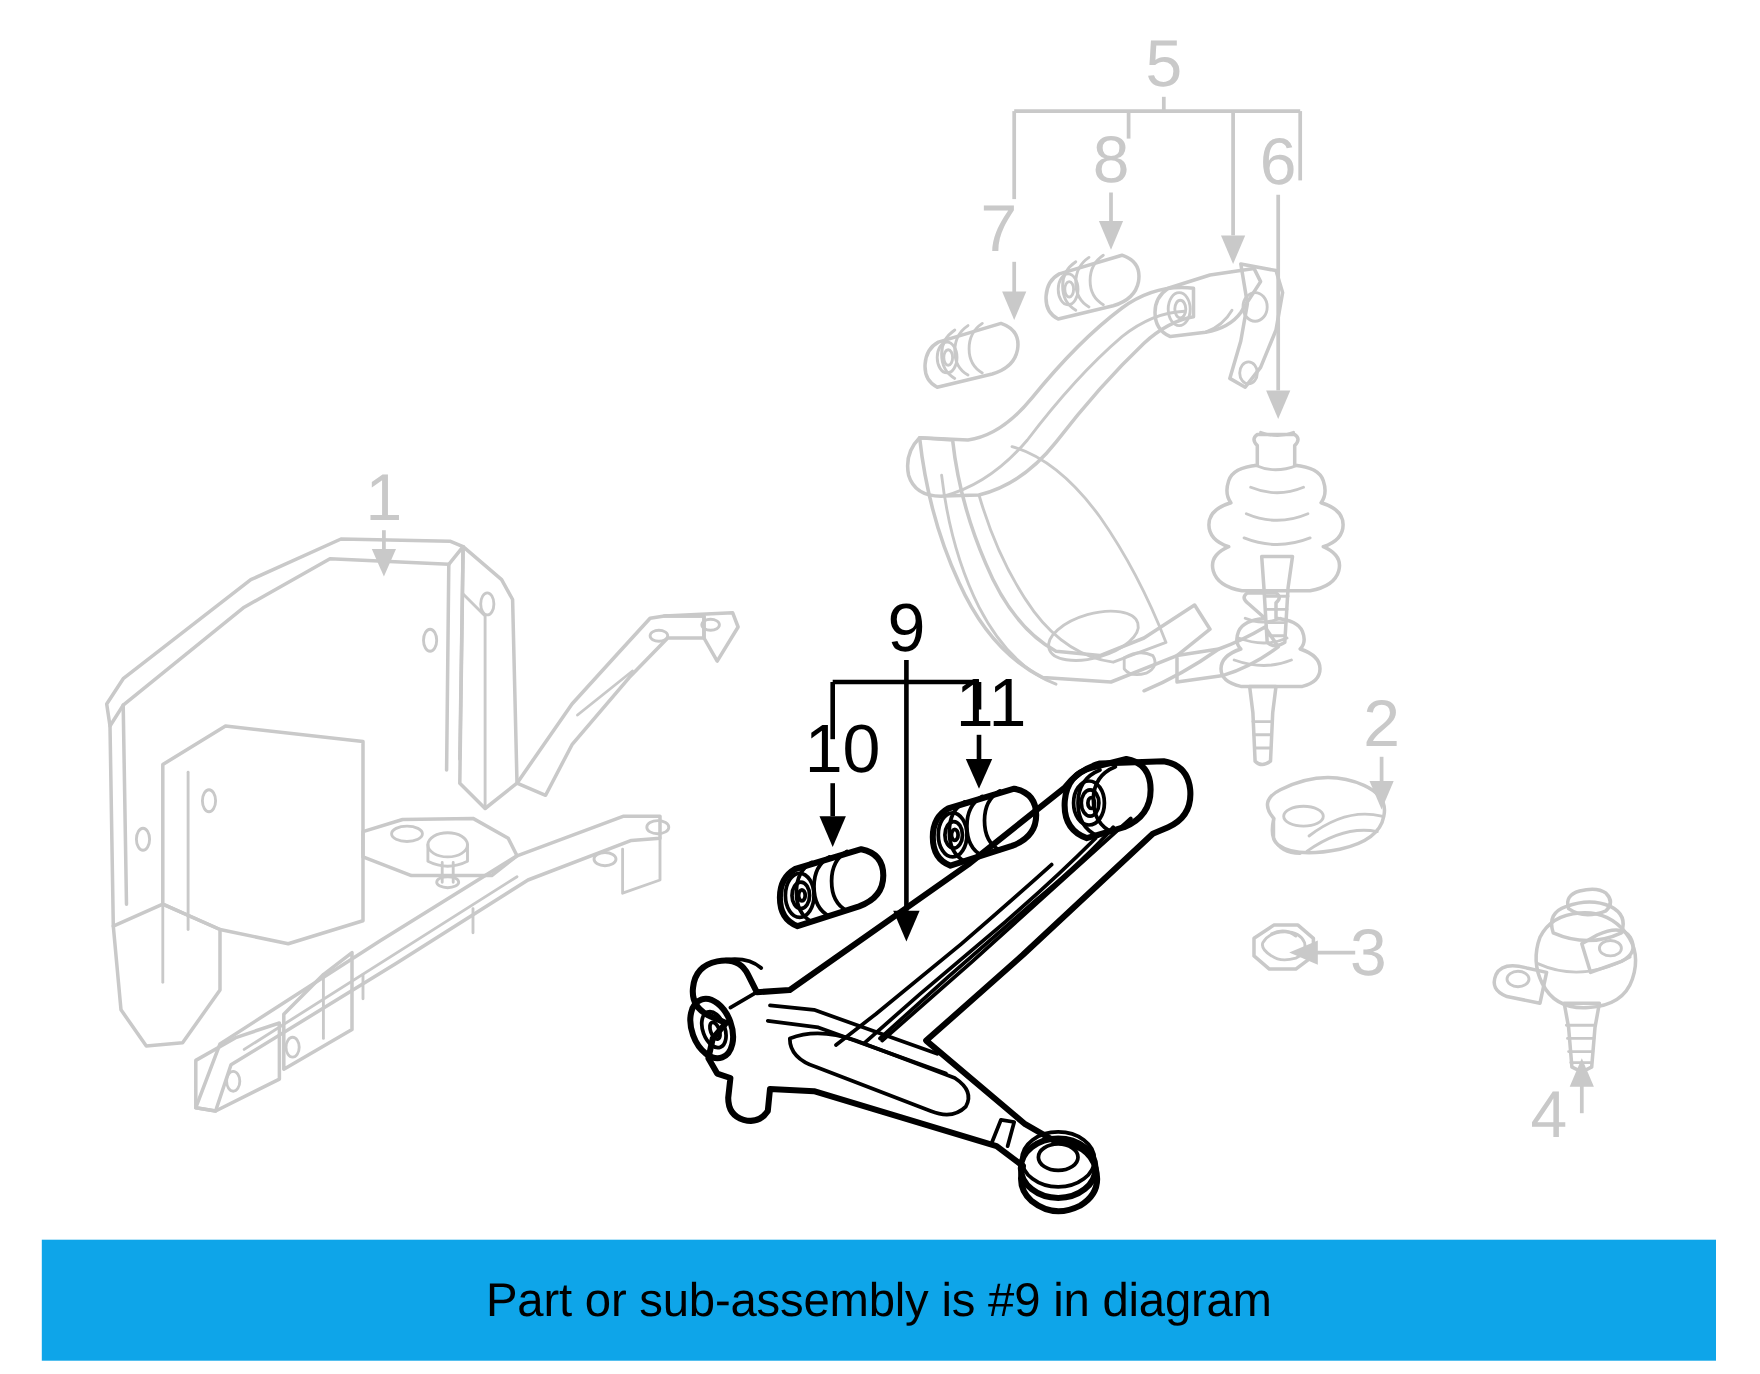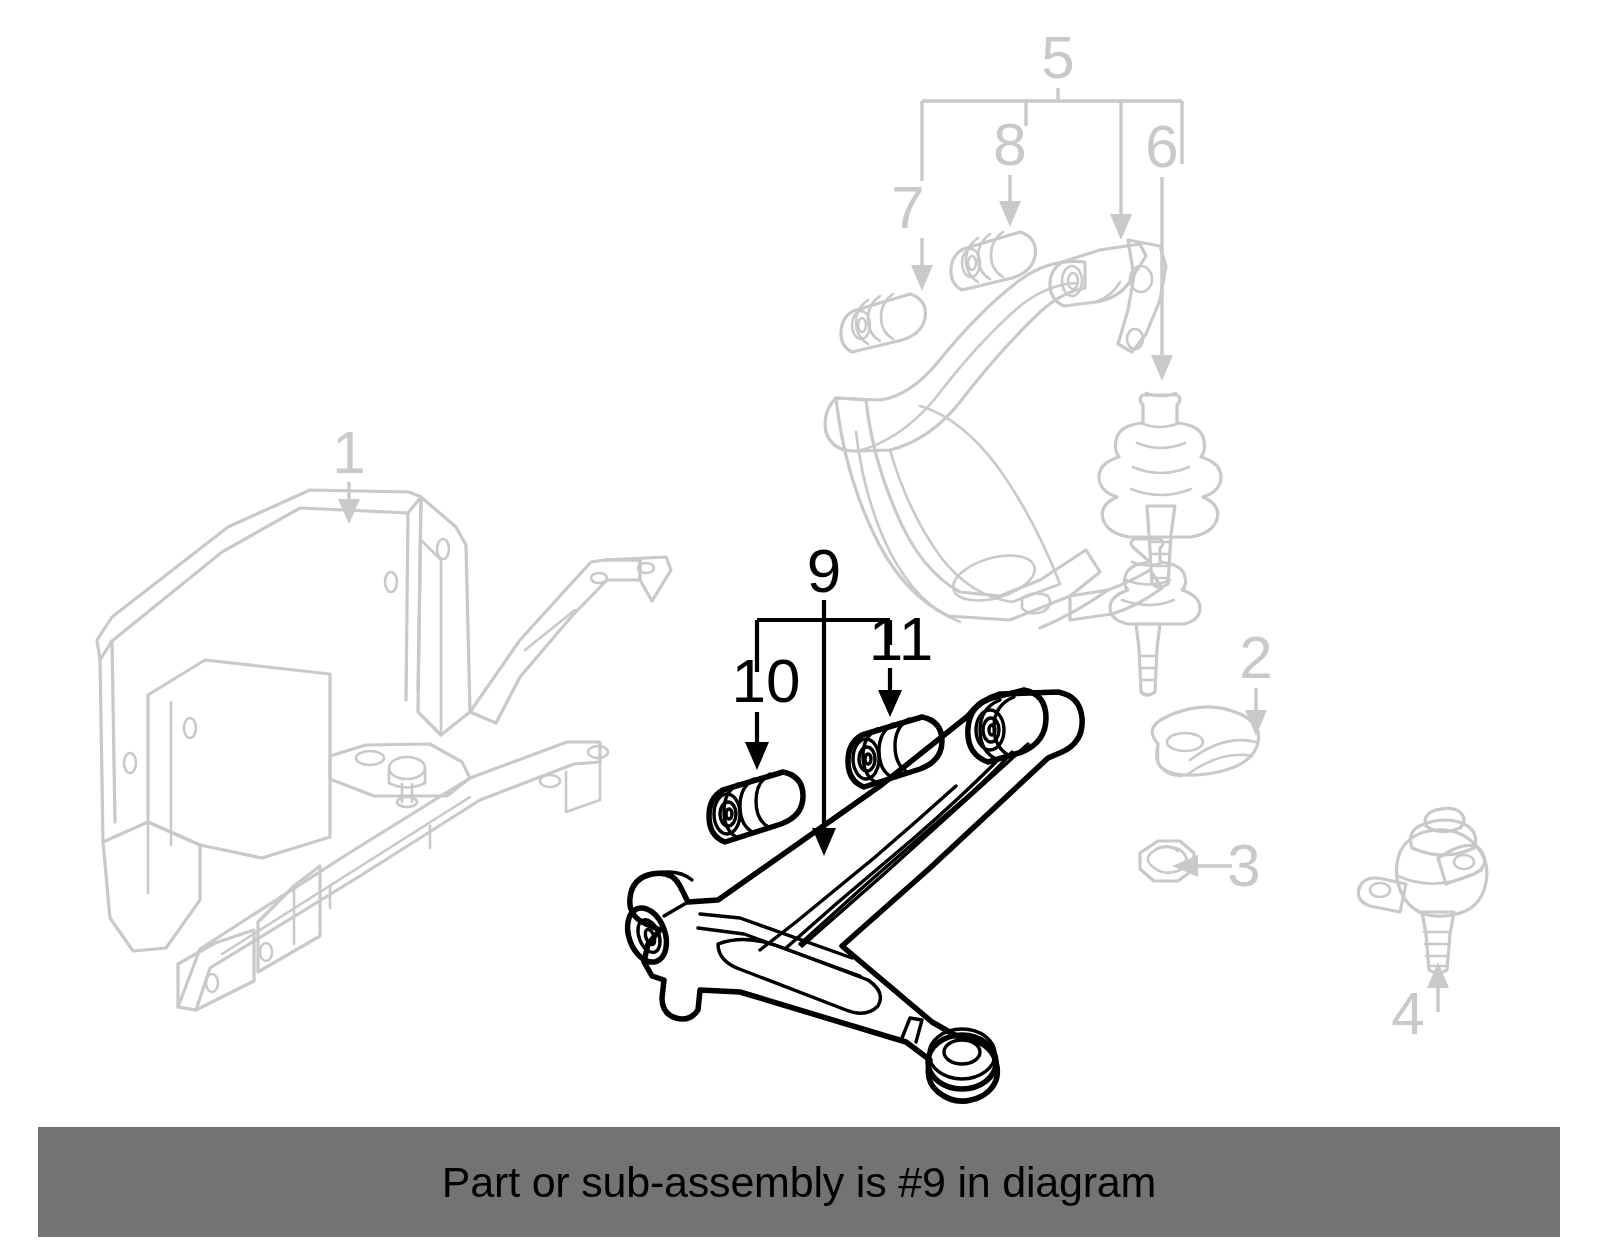--- a/index.html
+++ b/index.html
@@ -82,21 +82,21 @@
     font-family: "Liberation Sans", sans-serif;
     font-size: 62px;
     text-anchor: middle;
   }
   #banner {
     position: absolute;
     left: 38px;
     top: 1127px;
     width: 1522px;
     height: 110px;
-    background: #737373;
+    background: #0ea5e9;
     box-sizing: border-box;
     display: flex;
     flex-direction: column;
     align-items: center;
     justify-content: center;
   }
   .banner-line {
     color: #000000;
     font-family: "Liberation Sans", sans-serif;
     font-size: 43px;

